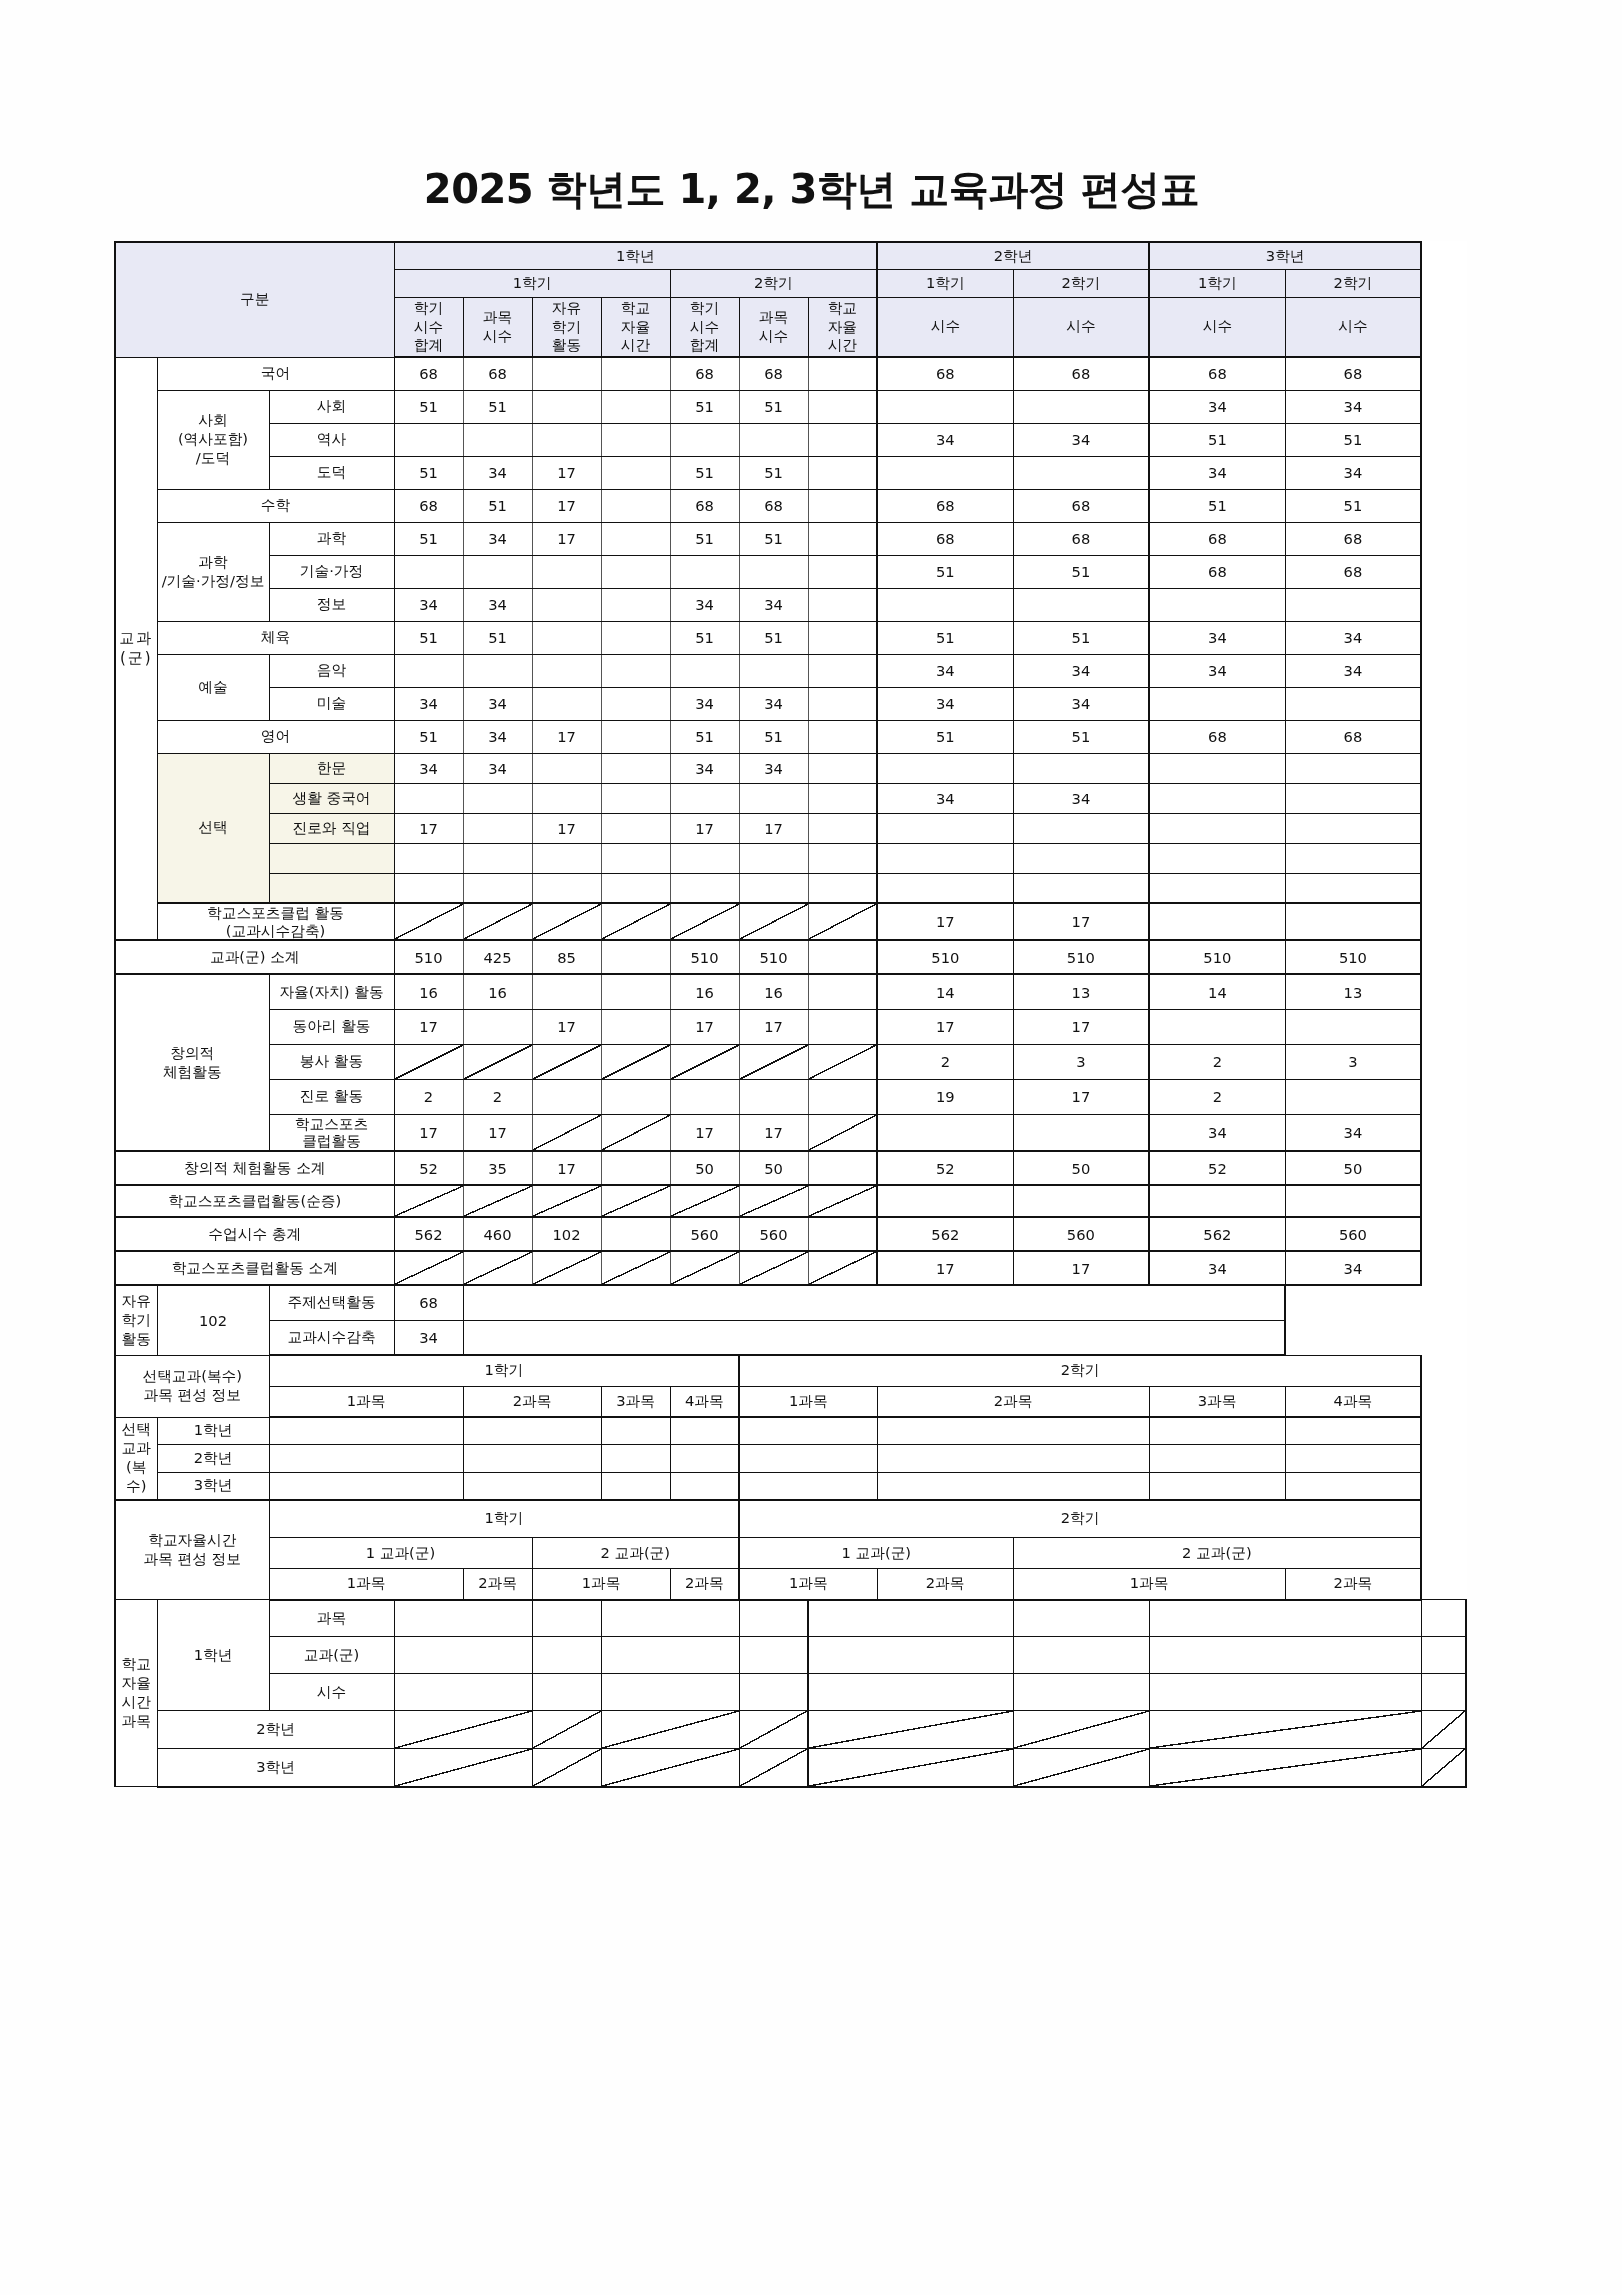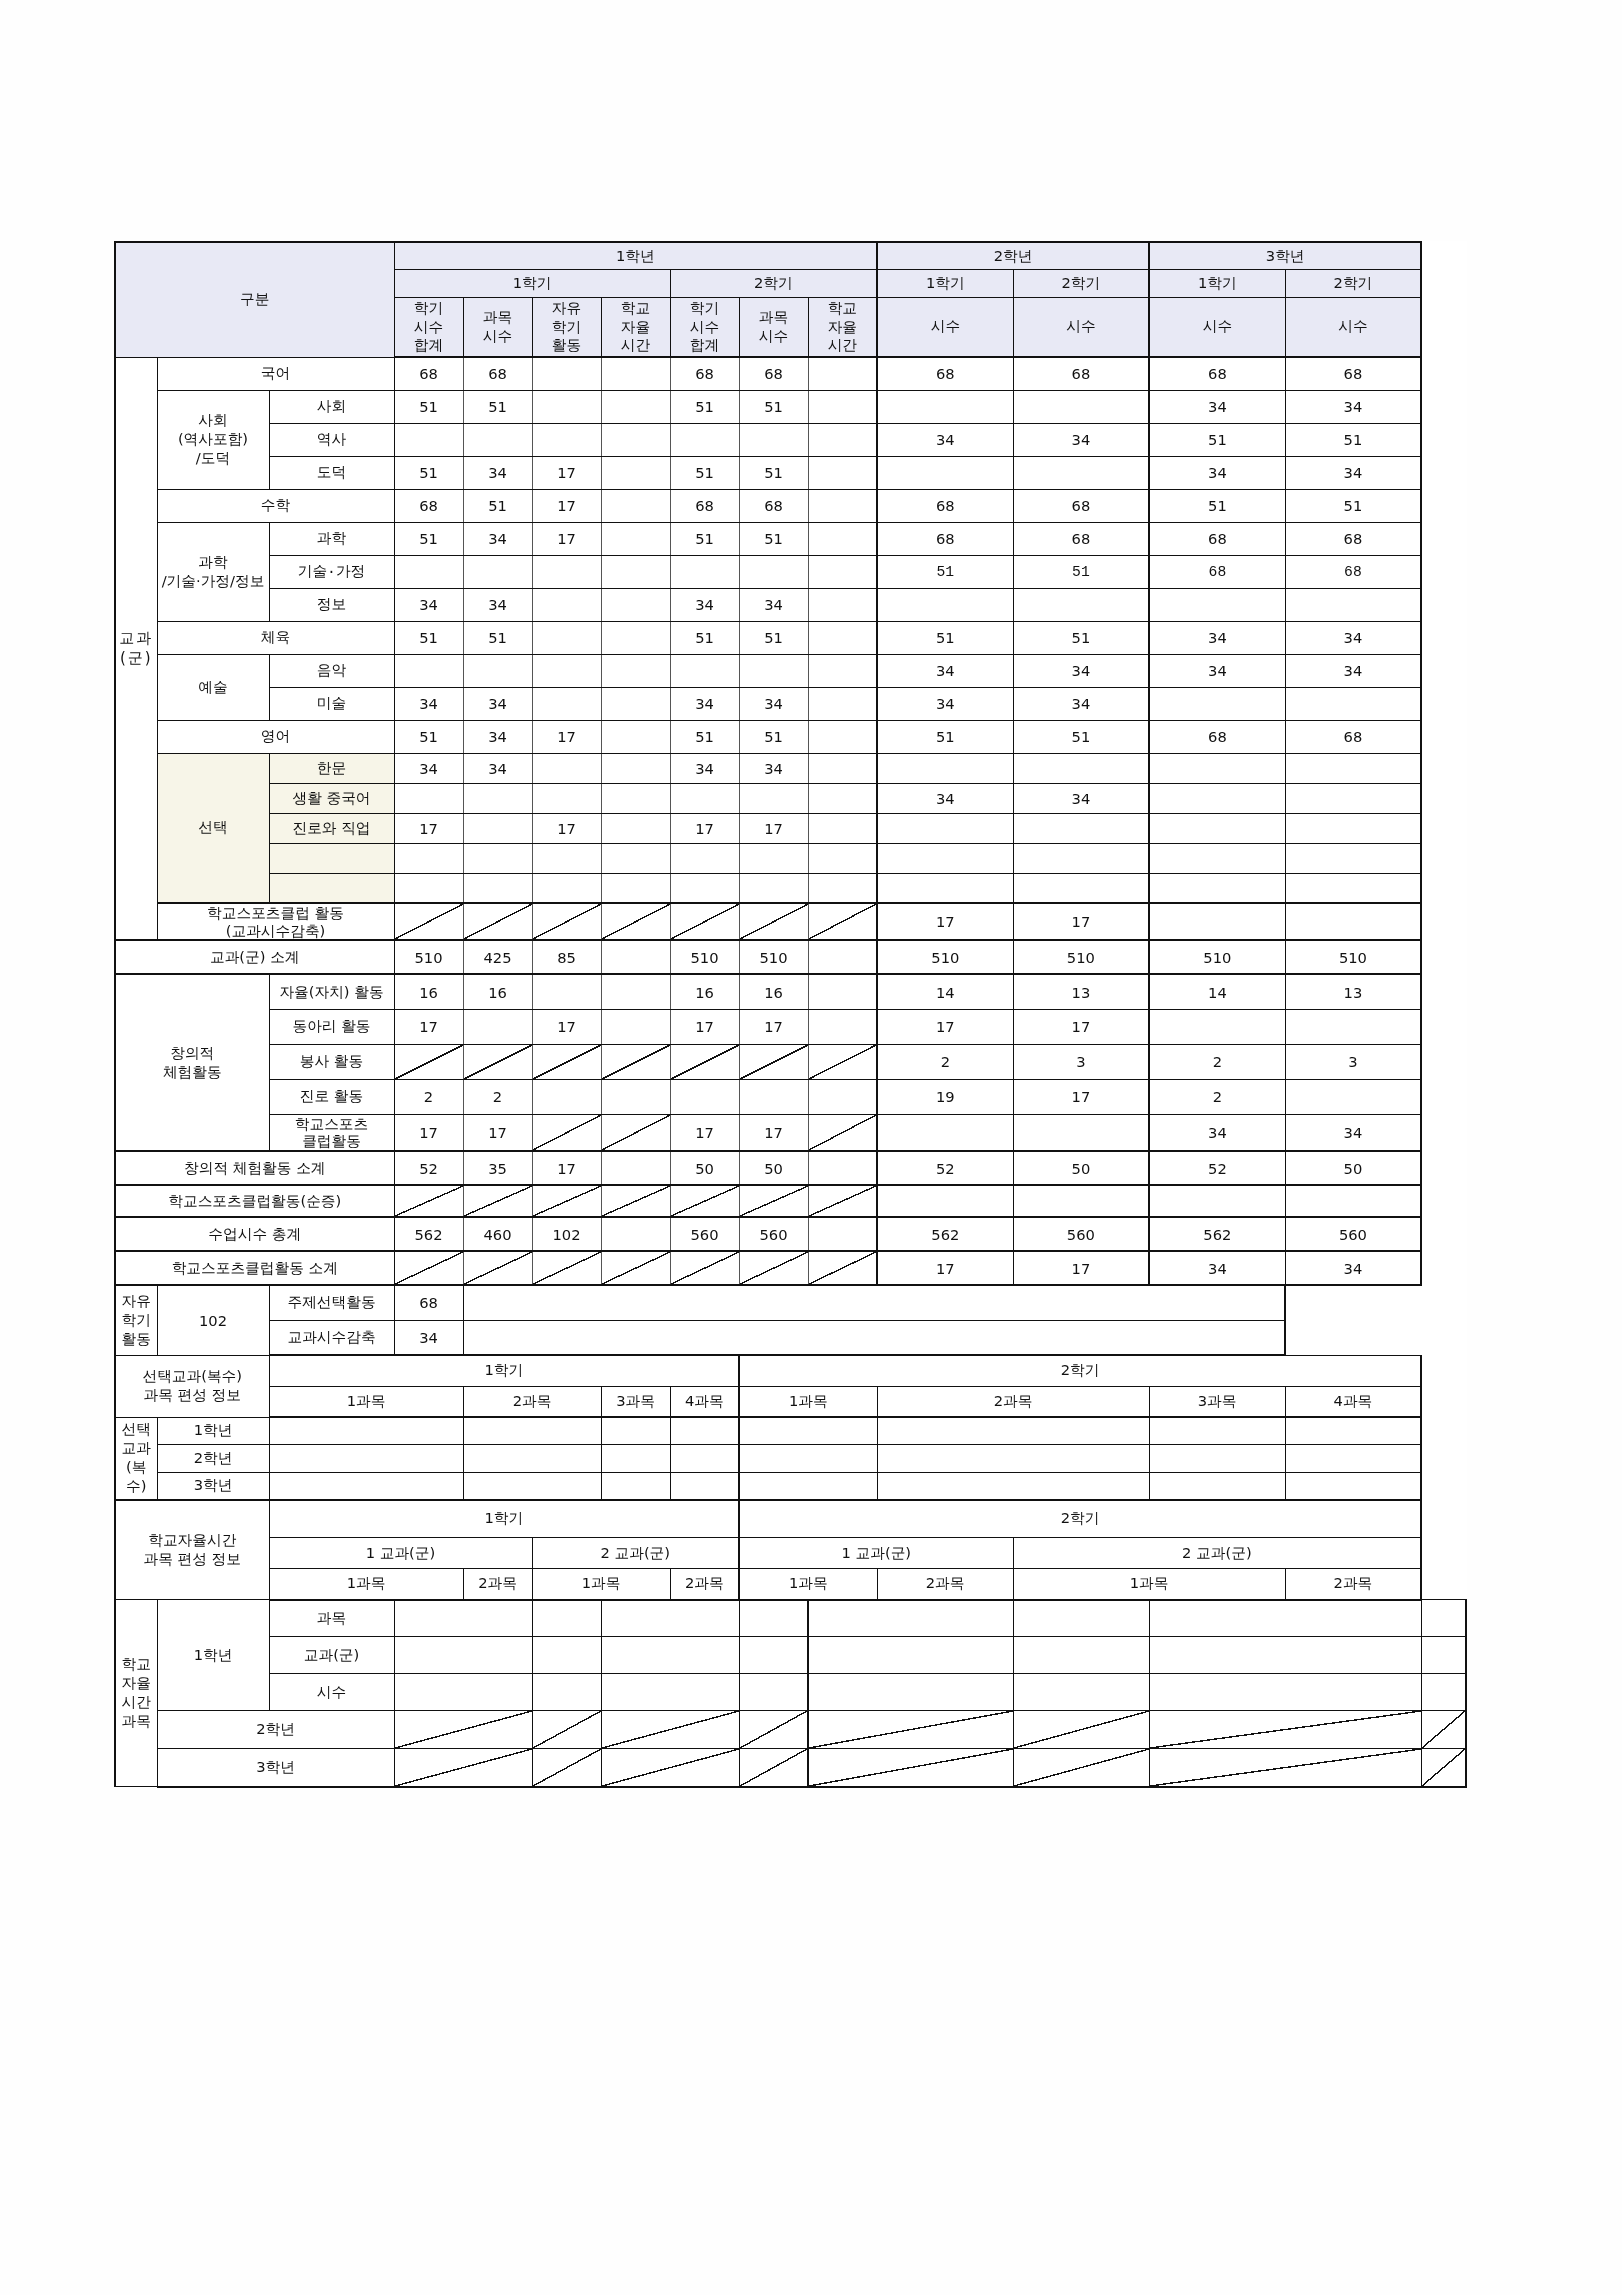--- a/index.html
+++ b/index.html
@@ -62,20 +62,21 @@
       #111 calc(50% - 0.7px), #111 calc(50% + 0.7px),
       rgba(0,0,0,0) calc(50% + 0.7px), rgba(0,0,0,0) 100%);
     pointer-events:none;
   }
 </style>
 </head>
 <body>
 
 <div id="page">
 
+  <div id="title">2025 학년도 1, 2, 3학년 교육과정 편성표</div>
 
   <div id="tablewrap">
     <table class="main">
       <colgroup>
         <col style="width:42px">
         <col style="width:112px">
         <col style="width:125px">
         <col style="width:69px">
         <col style="width:69px">
         <col style="width:69px">
@@ -196,21 +197,21 @@
             <td class="num  thin-lr">17</td>
             <td class="num  thin-lr"></td>
             <td class="num  thin-lr">51</td>
             <td class="num  thin-lr">51</td>
             <td class="num  thin-lr"></td>
             <td class="num  thick-l">68</td>
             <td class="num">68</td>
             <td class="num  thick-l">68</td>
             <td class="num  thick-r">68</td>
           </tr>
-          <tr style="height: 33px; font-family: Liberation Mono, monospace;">
+          <tr style="height: 33px;">
             <td class="lbl">기술·가정</td>
             <td class="num   thin-lr"></td>
             <td class="num  thin-lr"></td>
             <td class="num  thin-lr"></td>
             <td class="num  thin-lr"></td>
             <td class="num  thin-lr"></td>
             <td class="num  thin-lr"></td>
             <td class="num  thin-lr"></td>
             <td class="num  thick-l">51</td>
             <td class="num">51</td>

